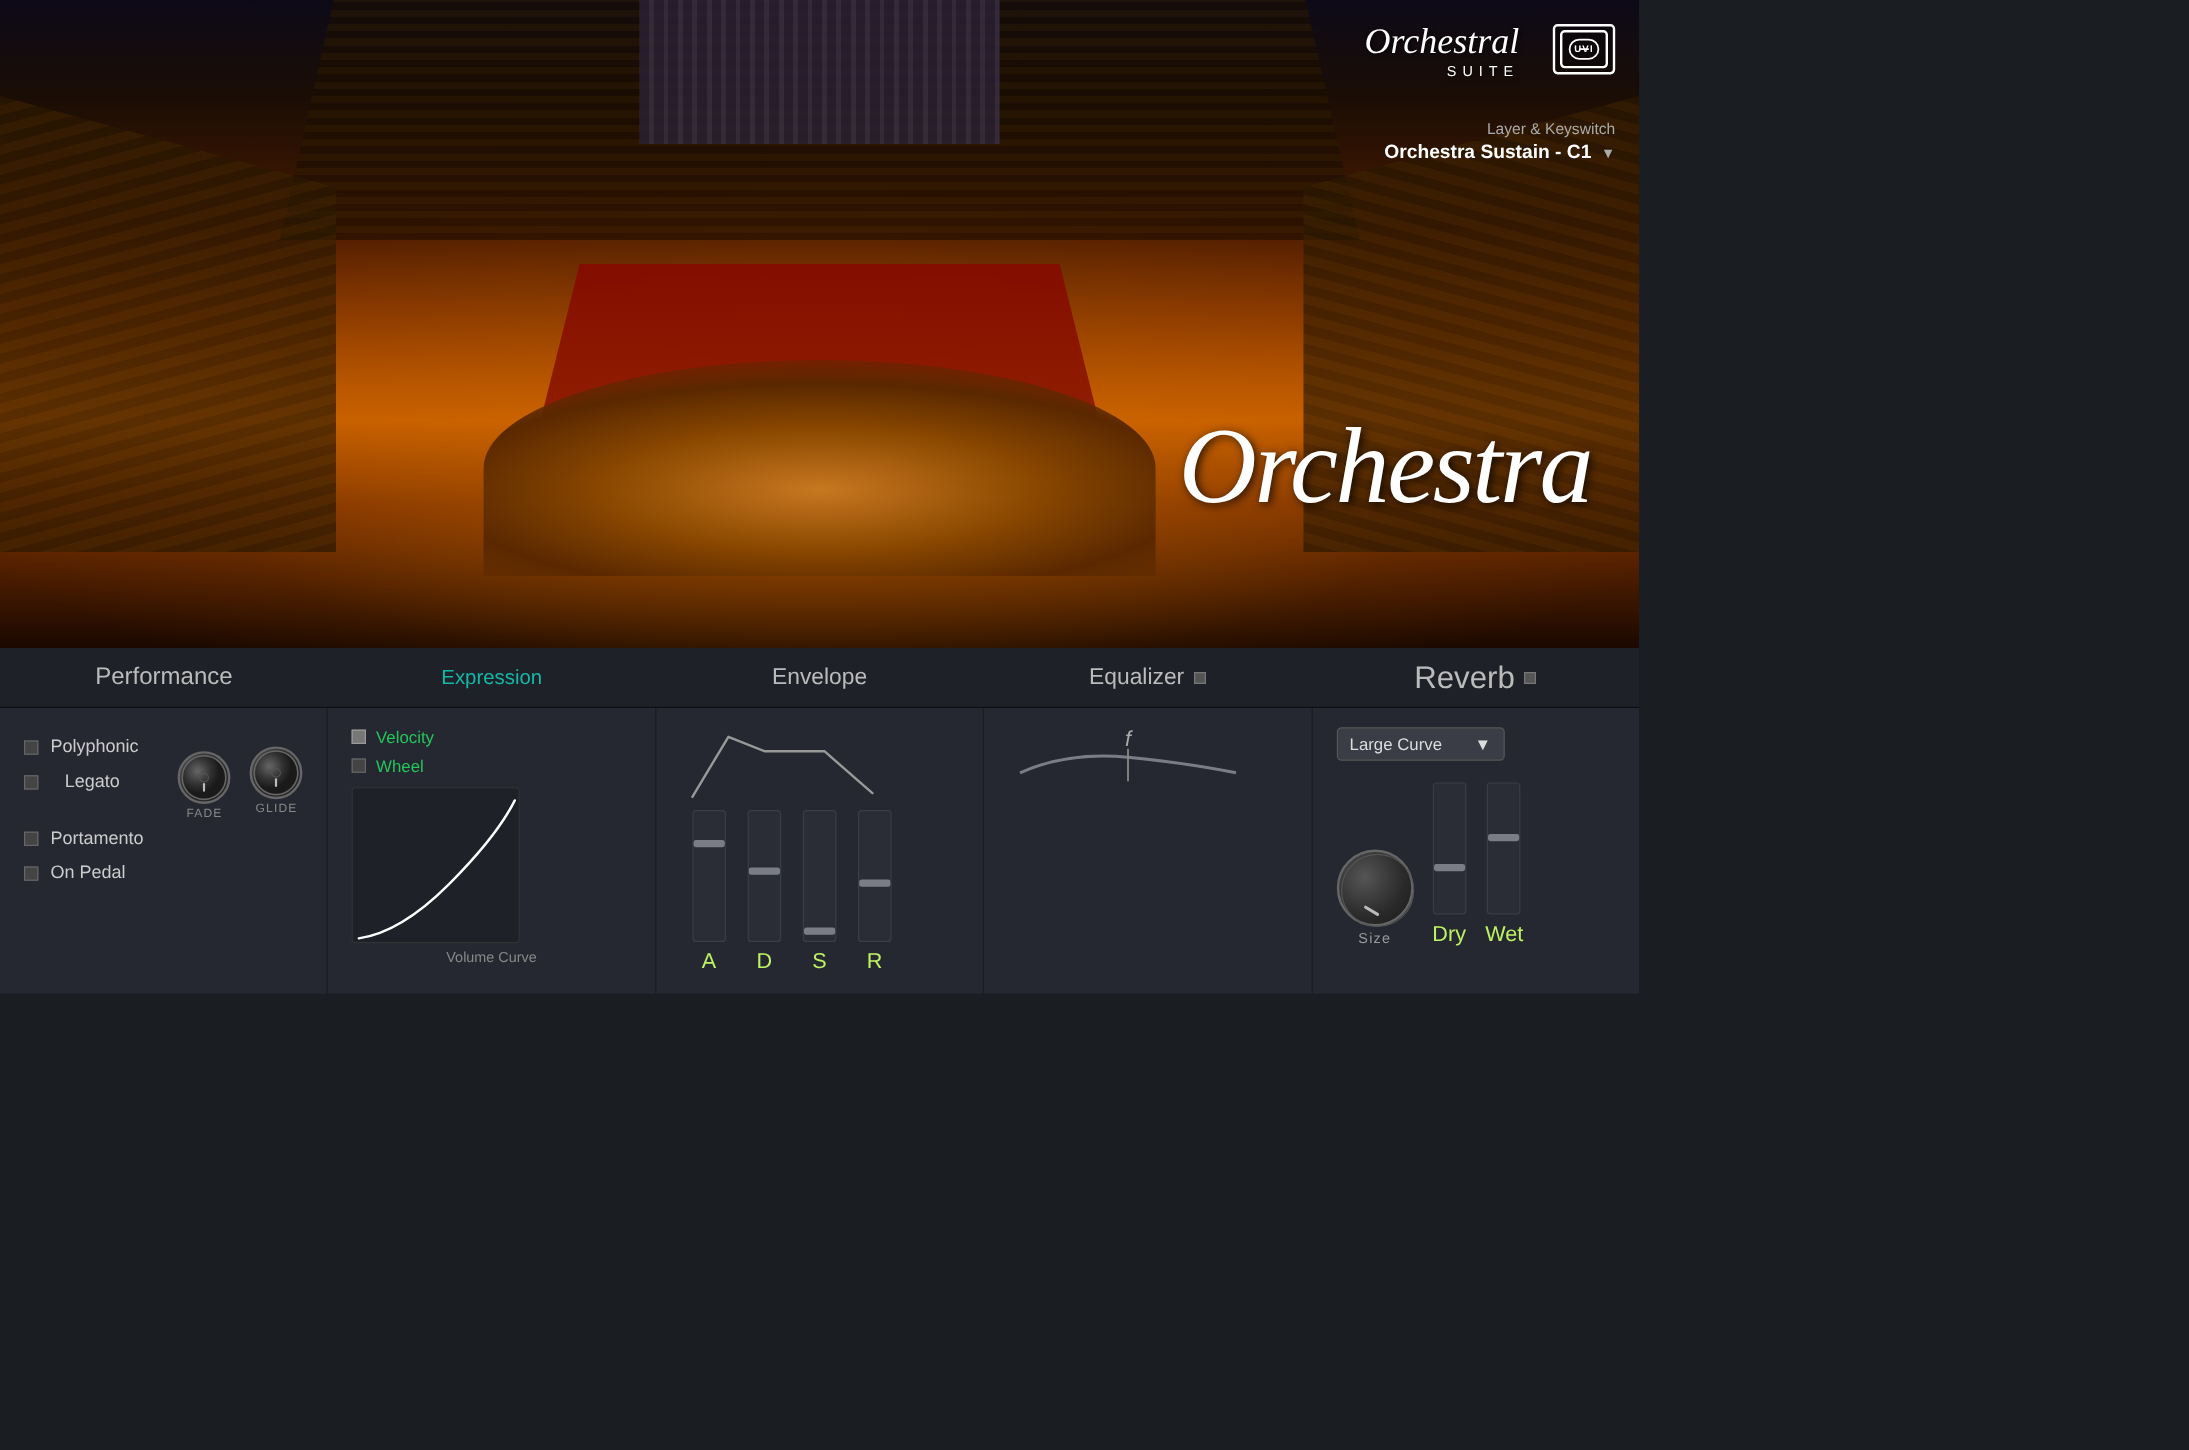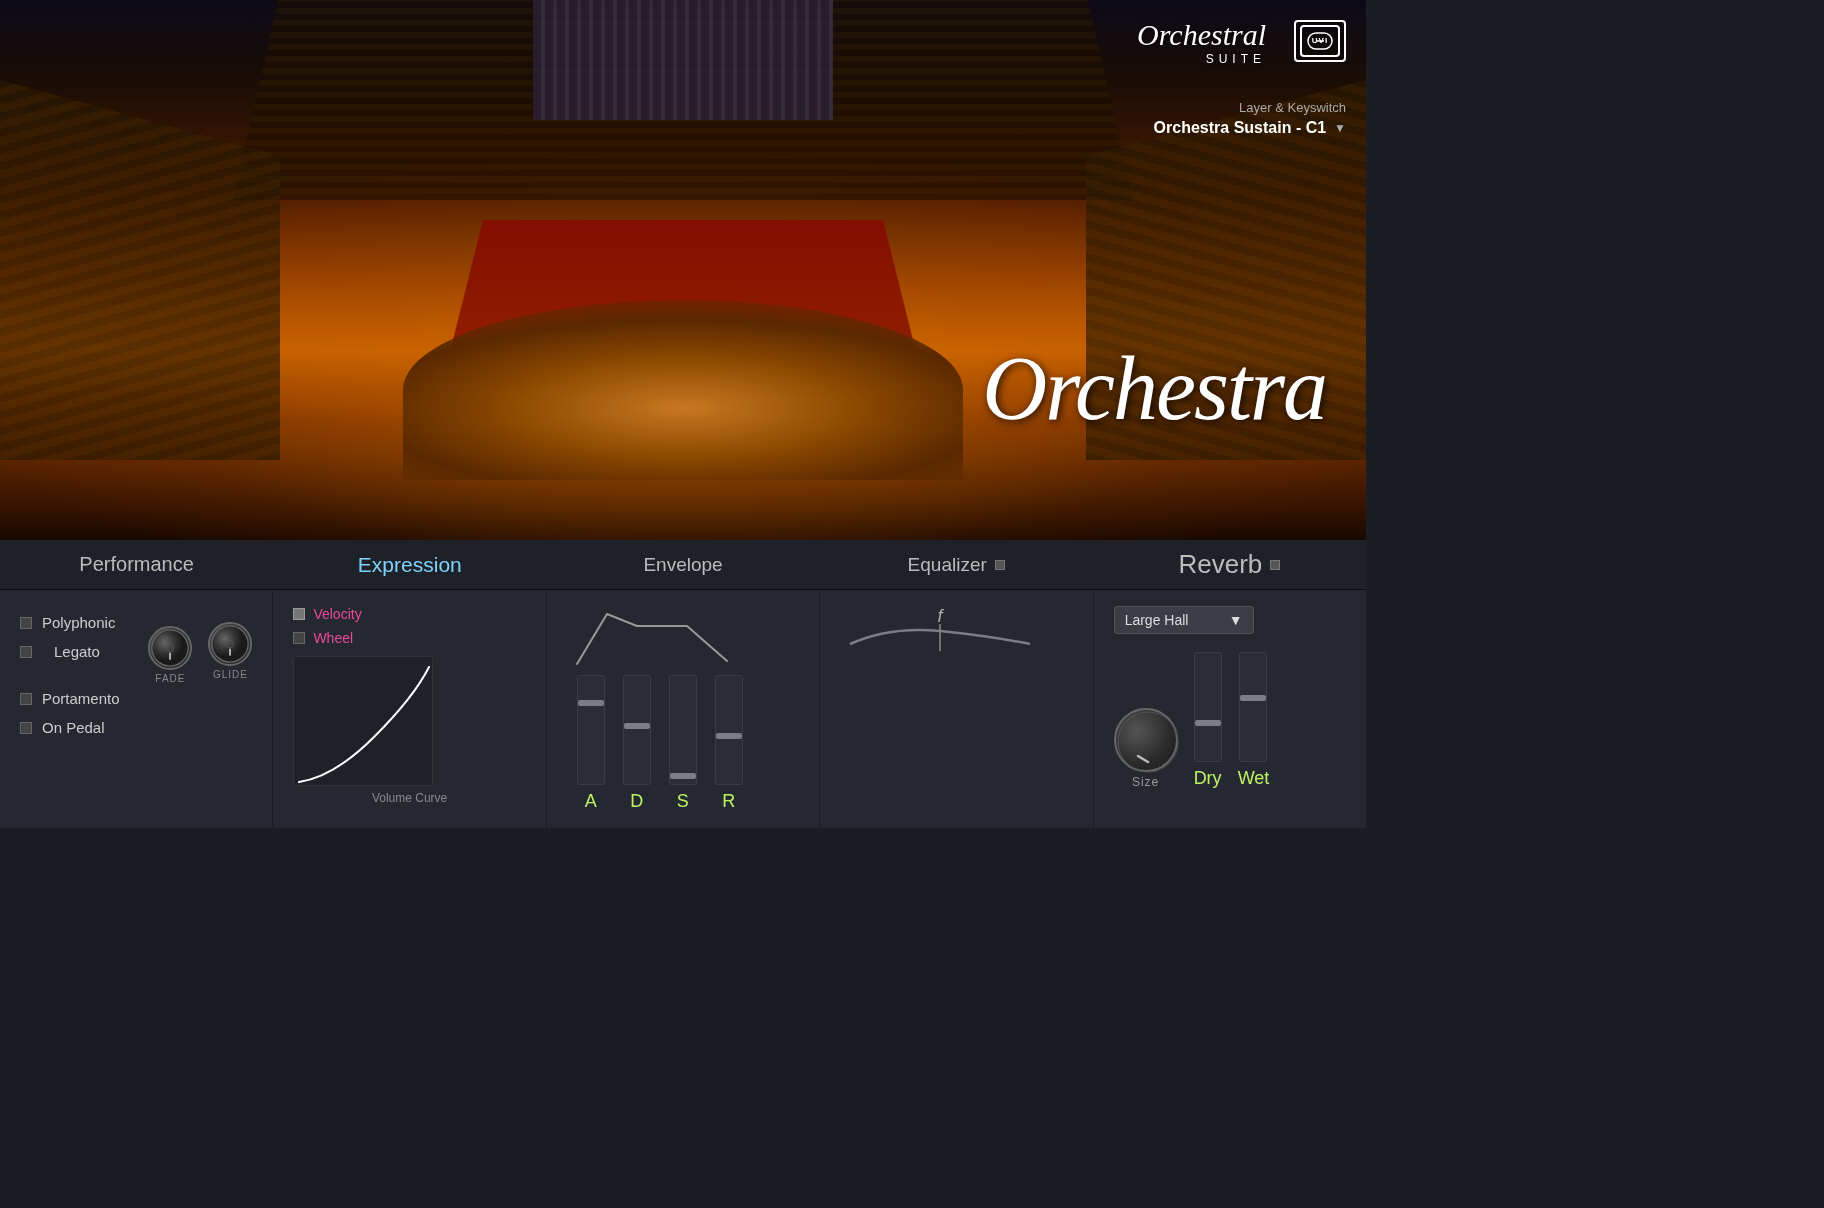--- a/index.html
+++ b/index.html
@@ -257,21 +257,21 @@
 
     
     .expr-section {
       min-width: 200px;
     }
 
     .radio-row {
       display: flex;
       align-items: center;
       gap: 8px;
-      color: #ec4899;
+      color: #22c55e;
       font-size: 14px;
       margin-bottom: 8px;
     }
 
     .radio-box {
       width: 12px;
       height: 12px;
       background: #777;
       border: 1px solid #999;
     }
@@ -441,21 +441,21 @@
       <span>Orchestra Sustain - C1</span>
       <span class="dropdown-arrow">▼</span>
     </div>
   </div>
 
   <div class="orchestra-title">Orchestra</div>
 </div>
 
 <div class="sections-bar">
   <div class="section-title" style="font-size:20px; color:#bbb;">Performance</div>
-  <div class="section-title" style="font-size:21px; color:#7dd3fc;">Expression</div>
+  <div class="section-title" style="font-size:17px; color:#14b8a6;">Expression</div>
   <div class="section-title" style="font-size:19px; color:#bbb;">Envelope</div>
   <div class="section-title" style="font-size:19px; color:#bbb; flex:1; text-align:center; display:flex; align-items:center; justify-content:center; gap:8px;">
     <span>Equalizer</span>
     <span style="width:10px;height:10px;background:#555;border:1px solid #777;display:inline-block;"></span>
   </div>
   <div class="section-title" style="font-size:26px; color:#bbb; flex:1; text-align:center; display:flex; align-items:center; justify-content:center; gap:8px;">
     <span>Reverb</span>
     <span style="width:10px;height:10px;background:#555;border:1px solid #777;display:inline-block;"></span>
   </div>
 </div>
@@ -601,21 +601,21 @@
         <path d="M 10 38 Q 50 20 100 25 T 190 38" fill="none" stroke="#7a7d85" stroke-width="2.5"></path>
 
         <line x1="100" y1="18" x2="100" y2="45" stroke="#888" stroke-width="1.5"></line>
       </svg>
     </div>
 
   </div>
 
   <div class="section reverb-section">
     <div class="reverb-dropdown">
-      <span>Large Hall</span>
+      <span>Large Curve</span>
       <span>▼</span>
     </div>
 
     <div class="reverb-controls">
 
       <div class="knob-container">
         <div style="width:64px; height:64px; border-radius:50%; background:radial-gradient(circle at 35% 35%, #555 0%, #2a2a2a 60%, #1a1a1a 100%); border:2px solid #666; display:flex; align-items:center; justify-content:center; position:relative;">
           <svg width="64" height="64" viewBox="0 0 64 64" style="position:absolute;top:0;left:0;">
             <circle cx="32" cy="32" r="30" fill="none" stroke="#555" stroke-width="1"></circle>
 

